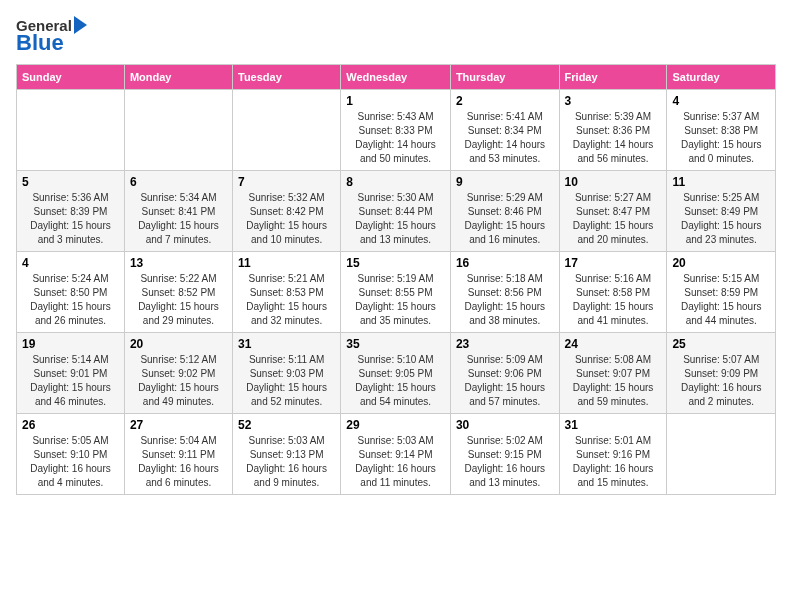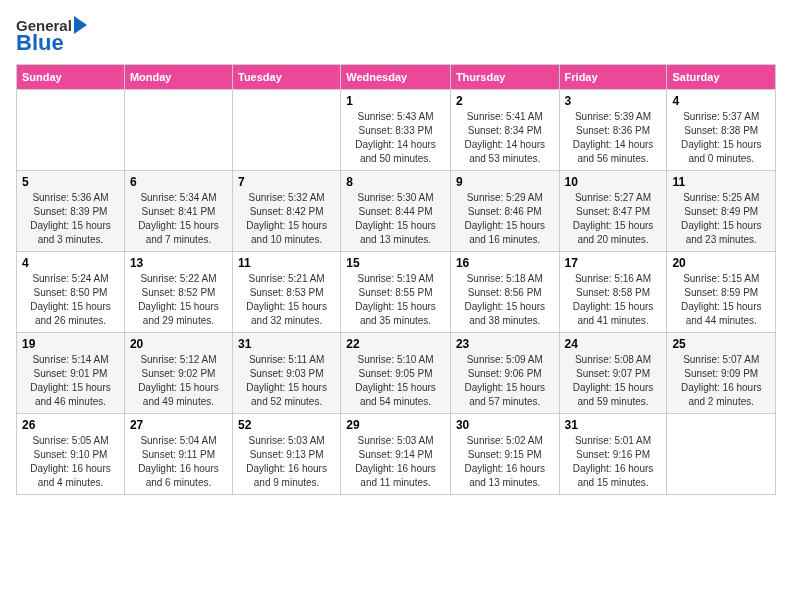--- a/index.html
+++ b/index.html
@@ -191,21 +191,21 @@
         </td>
         <td>
           <div class="day-num">20</div>
           <div class="day-info">Sunrise: 5:12 AM<br>Sunset: 9:02 PM<br>Daylight: 15 hours<br>and 49 minutes.</div>
         </td>
         <td>
           <div class="day-num">31</div>
           <div class="day-info">Sunrise: 5:11 AM<br>Sunset: 9:03 PM<br>Daylight: 15 hours<br>and 52 minutes.</div>
         </td>
         <td>
-          <div class="day-num">22</div>
+          <div class="day-num">35</div>
           <div class="day-info">Sunrise: 5:10 AM<br>Sunset: 9:05 PM<br>Daylight: 15 hours<br>and 54 minutes.</div>
         </td>
         <td>
           <div class="day-num">23</div>
           <div class="day-info">Sunrise: 5:09 AM<br>Sunset: 9:06 PM<br>Daylight: 15 hours<br>and 57 minutes.</div>
         </td>
         <td>
           <div class="day-num">24</div>
           <div class="day-info">Sunrise: 5:08 AM<br>Sunset: 9:07 PM<br>Daylight: 15 hours<br>and 59 minutes.</div>
         </td>

